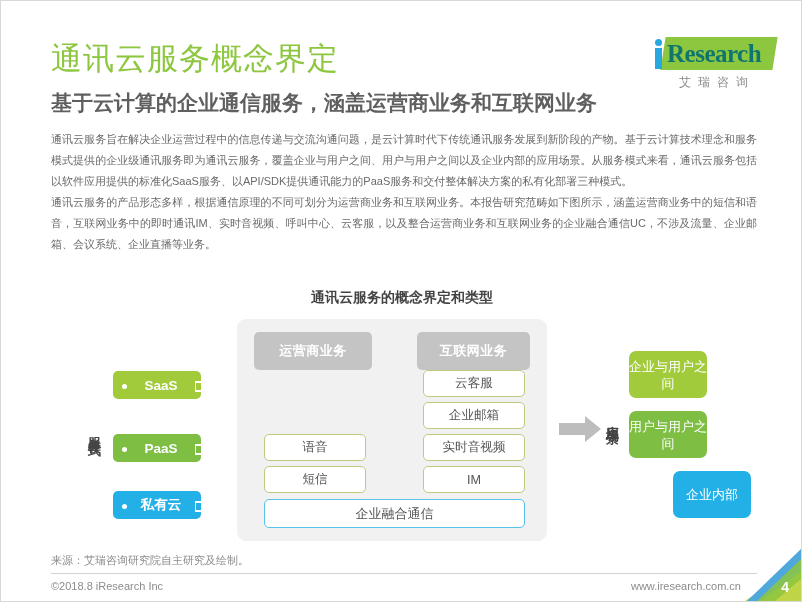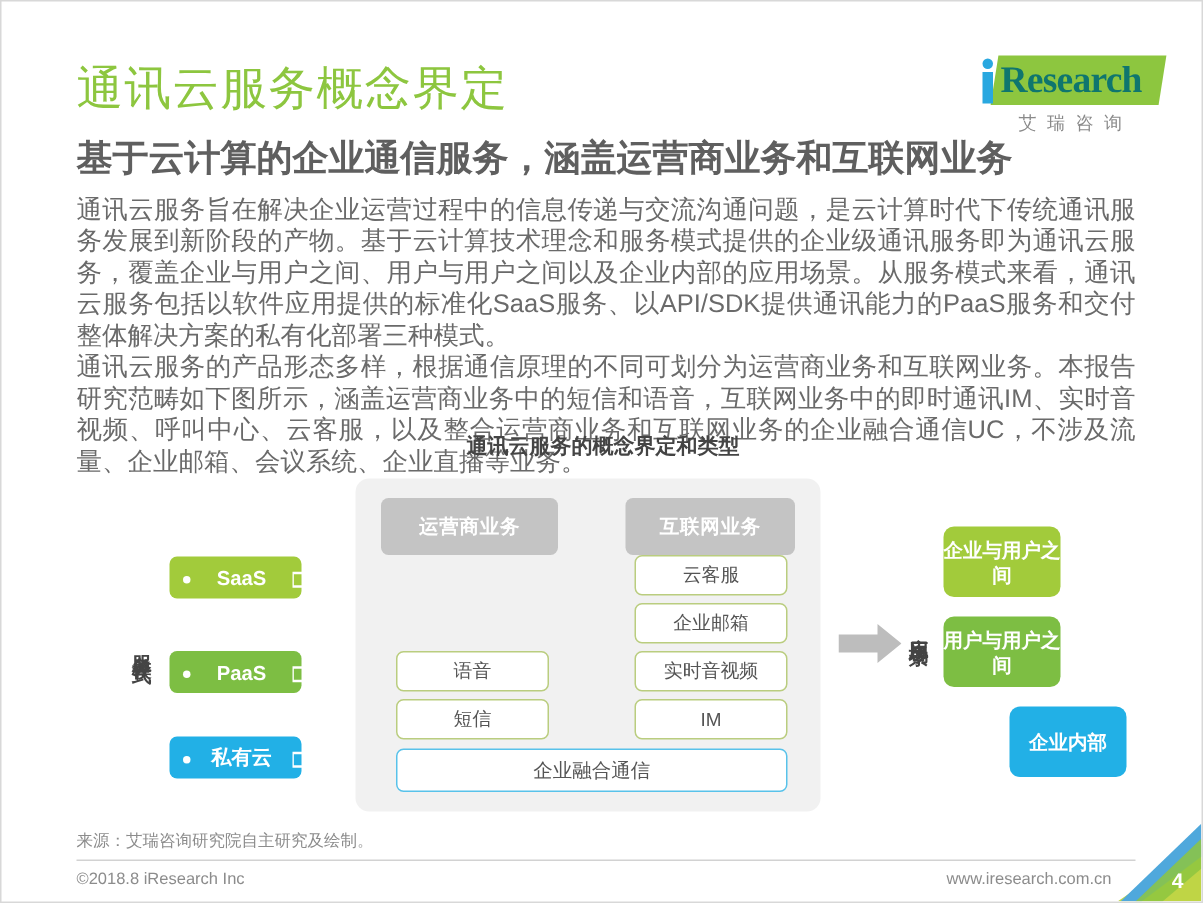--- a/index.html
+++ b/index.html
@@ -89,34 +89,34 @@
     top: 37px;
     font-size: 31px;
     color: #8DC63F;
     letter-spacing: 1px;
     white-space: nowrap;
   }
   .title-sub {
     position: absolute;
     left: 50px;
     top: 88px;
-    font-size: 24px;
+    font-size: 21px;
     color: #5F5F5F;
     font-weight: bold;
     white-space: nowrap;
     text-align: right;
   }
 
   
   .body-text {
     position: absolute;
     left: 50px;
     top: 128px;
     width: 706px;
-    font-size: 17px;
+    font-size: 11px;
     line-height: 21px;
     color: #6a6a6a;
     text-align: justify;
   }
   .body-text p {
     margin: 0;
   }
 
   
   .chart-title {
@@ -262,21 +262,21 @@
   .big-arrow svg { display: block; }
 
   
   .scene-box {
     position: absolute;
     left: 578px;
     width: 78px;
     border-radius: 7px;
     color: #ffffff;
     font-size: 13px;
-    font-weight: bold;
+    font-weight: normal;
     display: flex;
     align-items: center;
     justify-content: center;
     text-align: center;
     line-height: 17px;
   }
   .scene-1 { top: 40px;  height: 47px; background: #A2CB3B; }
   .scene-2 { top: 100px; height: 47px; background: #7DBE43; }
   .scene-3 { top: 160px; height: 47px; background: #22B0E6; margin-left: 44px; }
 

